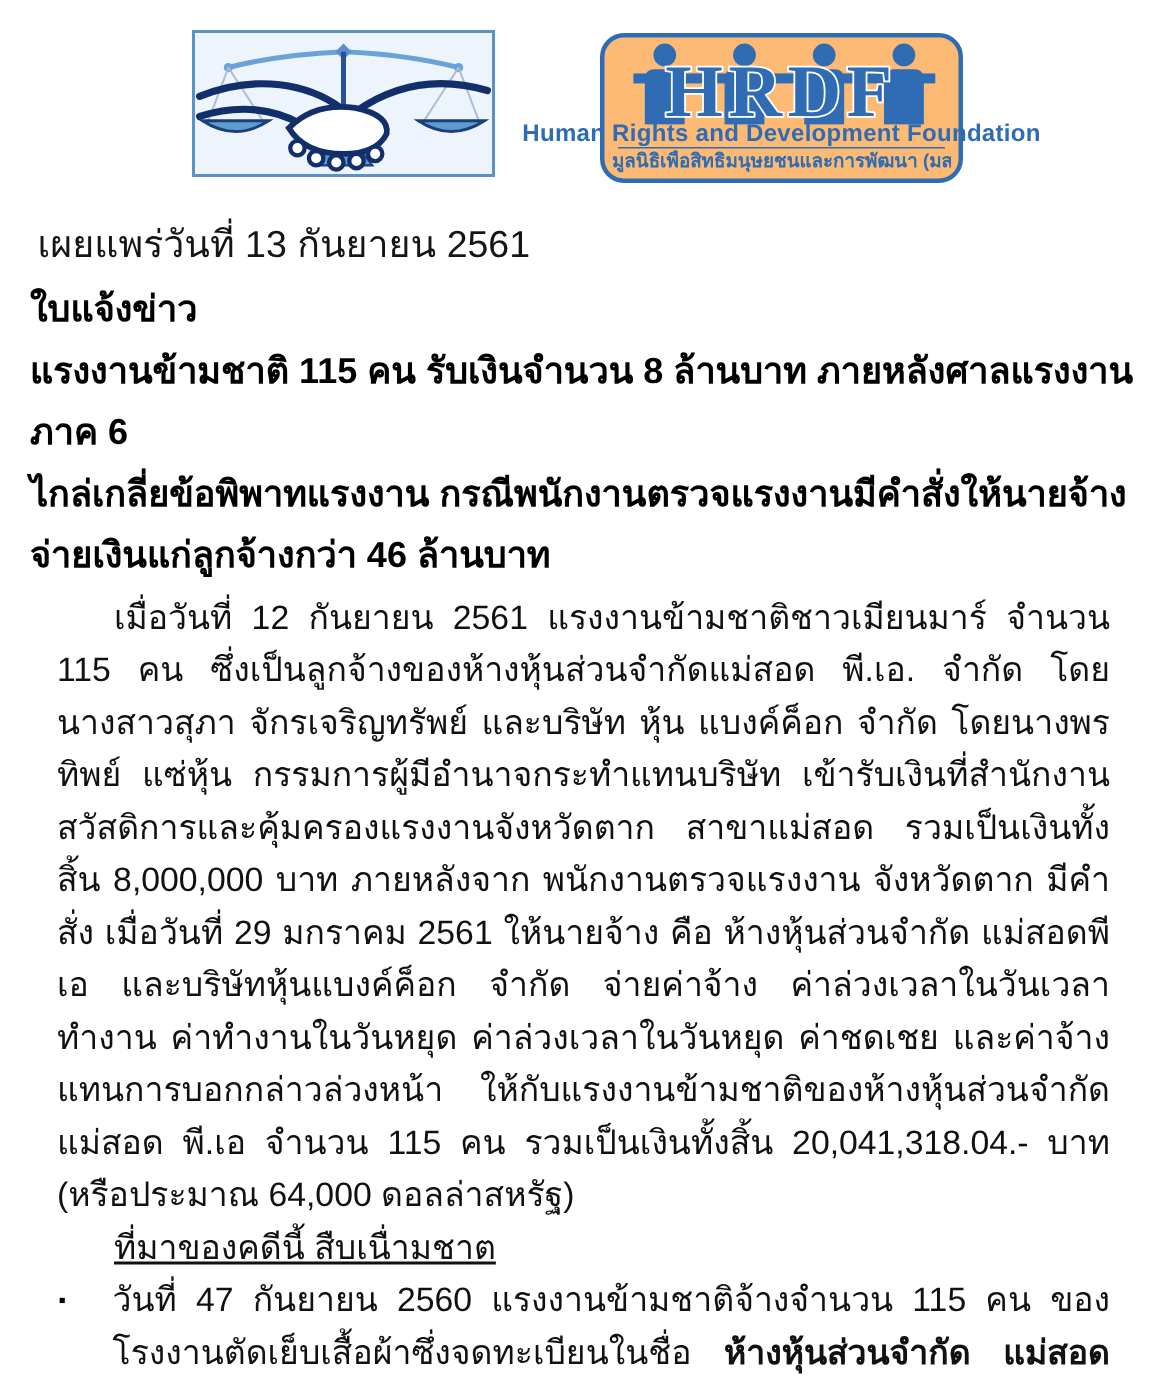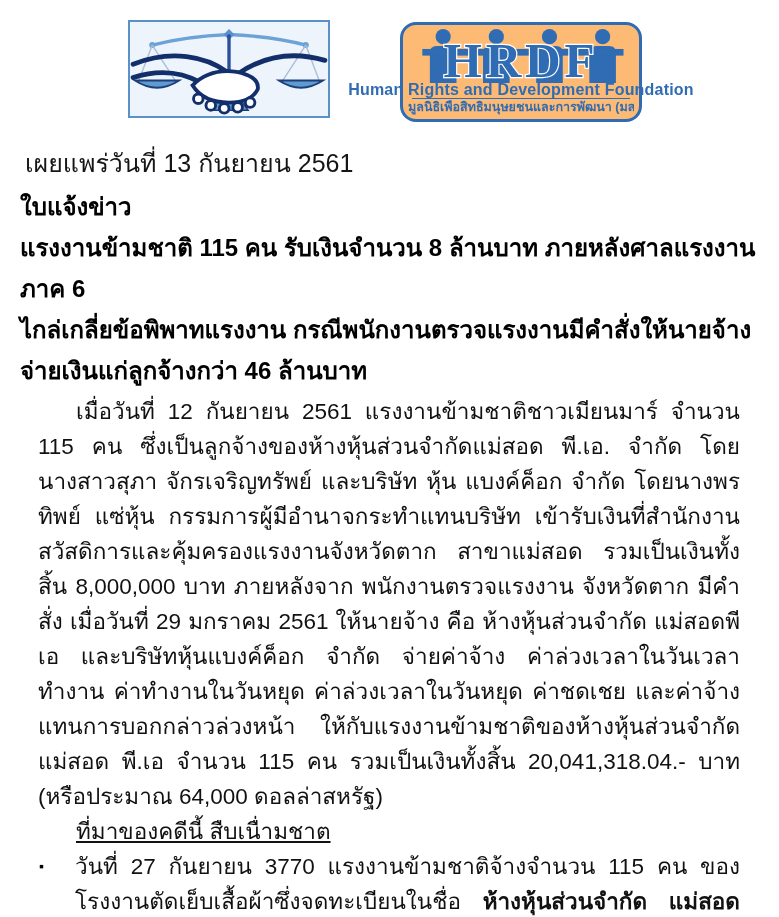--- a/index.html
+++ b/index.html
@@ -154,20 +154,20 @@
 
   <div class="content">
 
     <p class="para1">เมื่อวันที่ 12  กันยายน 2561  แรงงานข้ามชาติชาวเมียนมาร์ จำนวน 115 คน ซึ่งเป็นลูกจ้างของห้างหุ้นส่วนจำกัดแม่สอด พี.เอ. จำกัด โดย นางสาวสุภา จักรเจริญทรัพย์ และบริษัท หุ้น แบงค์ค็อก จำกัด โดยนางพรทิพย์ แซ่หุ้น กรรมการผู้มีอำนาจกระทำแทนบริษัท เข้ารับเงินที่สำนักงานสวัสดิการและคุ้มครองแรงงานจังหวัดตาก สาขาแม่สอด รวมเป็นเงินทั้งสิ้น 8,000,000 บาท ภายหลังจาก พนักงานตรวจแรงงาน จังหวัดตาก มีคำสั่ง เมื่อวันที่ 29 มกราคม 2561 ให้นายจ้าง คือ ห้างหุ้นส่วนจำกัด แม่สอดพีเอ และบริษัทหุ้นแบงค์ค็อก จำกัด จ่ายค่าจ้าง ค่าล่วงเวลาในวันเวลาทำงาน ค่าทำงานในวันหยุด ค่าล่วงเวลาในวันหยุด ค่าชดเชย และค่าจ้างแทนการบอกกล่าวล่วงหน้า ให้กับแรงงานข้ามชาติของห้างหุ้นส่วนจำกัดแม่สอด พี.เอ จำนวน 115  คน รวมเป็นเงินทั้งสิ้น 20,041,318.04.- บาท (หรือประมาณ 64,000 ดอลล่าสหรัฐ)</p>
 
     <div class="section-heading">ที่มาของคดีนี้ สืบเนื่ามชาต</div>
 
     <ul class="bullets">
       <li>
         <span class="bullet-marker">▪</span>
-        <span class="bullet-text"><span>วันที่ 27 กันยายน 3770   แรงงานข้ามชาติจ้างจำนวน 115 คน ของโรงงานตัดเย็บเสื้อผ้าซึ่งจดทะเบียนในชื่อ </span><span class="bold">ห้างหุ้นส่วนจำกัด  แม่สอด พี.เอ.</span></span>
+        <span class="bullet-text"><span>วันที่ 47 กันยายน 2560   แรงงานข้ามชาติจ้างจำนวน 115 คน ของโรงงานตัดเย็บเสื้อผ้าซึ่งจดทะเบียนในชื่อ </span><span class="bold">ห้างหุ้นส่วนจำกัด  แม่สอด พี.เอ.</span></span>
       </li>
 
     </ul>
 
   </div>
 
 </div>
 
 </body></html>

